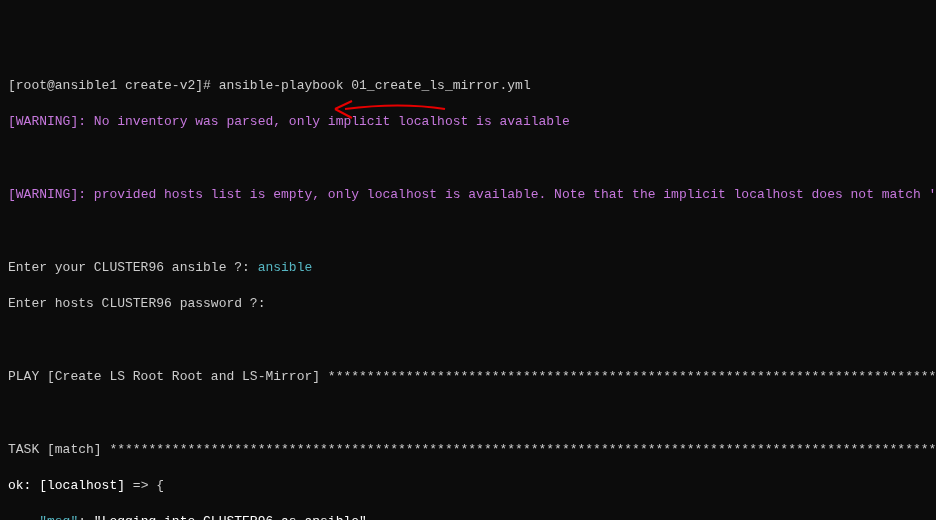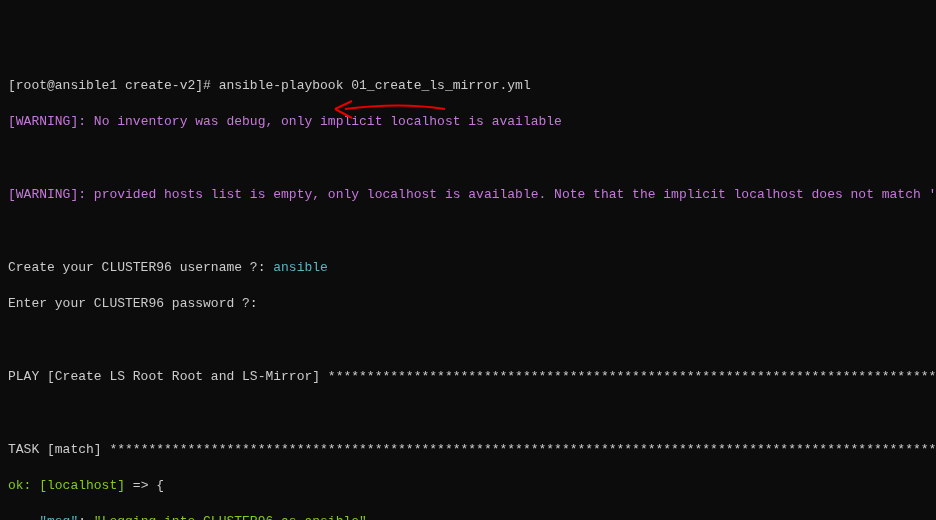--- a/index.html
+++ b/index.html
@@ -11,41 +11,41 @@
       padding: 4px 8px;
       color: #cccccc;
       white-space: pre;
       overflow: hidden;
       width: 936px;
       height: 520px;
     }
     .white { color: #cccccc; text-align: center; }
     .magenta { color: #c678dd; margin-top: 40px; }
     .cyan { color: #56b6c2; }
-    .green { color: #84cc16; }
+    .green { color: #ffffff; }
     .line { display: block; }
     .arrow {
       position: absolute;
       top: 94px;
       left: 330px;
       pointer-events: none;
     }
   </style>
 </head>
 <body>
 
 
 
 <span class="line"><span class="white">[root@ansible1 create-v2]# </span><span class="white">ansible-playbook 01_create_ls_mirror.yml</span></span>
-<span class="line"><span class="magenta">[WARNING]: </span><span class="magenta">No inventory was debug, only implicit localhost is available</span></span>
+<span class="line"><span class="magenta">[WARNING]: </span><span class="magenta">No inventory was parsed, only implicit localhost is available</span></span>
 <span class="line"> </span>
 <span class="line"><span class="magenta">[WARNING]: </span><span class="magenta">provided hosts list is empty, only localhost is available. Note that the implicit localhost does not match 'all'</span></span>
 <span class="line"> </span>
-<span class="line"><span class="white">Create your CLUSTER96 username ?: </span><span class="cyan">ansible</span></span>
-<span class="line"><span class="white">Enter your CLUSTER96 password ?:</span></span>
+<span class="line"><span class="white">Enter your CLUSTER96 ansible ?: </span><span class="cyan">ansible</span></span>
+<span class="line"><span class="white">Enter hosts CLUSTER96 password ?:</span></span>
 <span class="line"> </span>
 <span class="line"><span class="white">PLAY [Create LS Root Root and LS-Mirror] </span><span class="white">***************************************************************************************************</span></span>
 <span class="line"> </span>
 <span class="line"><span class="white">TASK [match] </span><span class="white">*******************************************************************************************************************************</span></span>
 <span class="line"><span class="green">ok: [localhost]</span><span class="white"> =&gt; {</span></span>
 <span class="line"><span class="cyan">    "msg"</span><span class="white">: </span><span class="green">"Logging into CLUSTER96 as ansible"</span></span>
 
 
 
 

